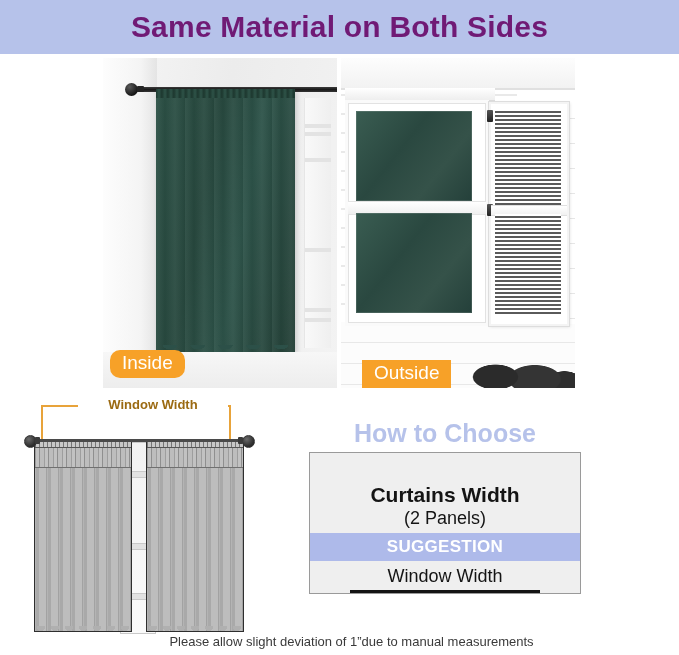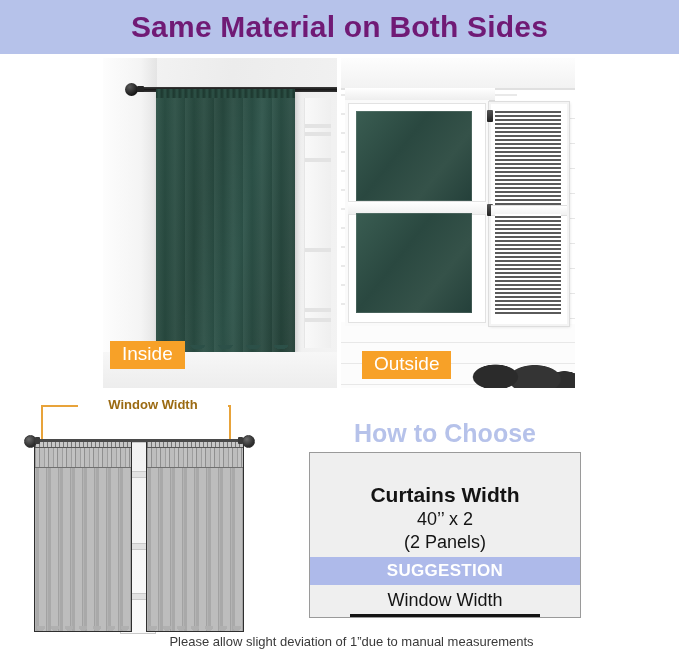--- a/index.html
+++ b/index.html
@@ -182,22 +182,22 @@
     position:absolute;
     background:#f7a128;
     color:#ffffff;
     font-size:19px;
     font-weight:normal;
     padding:2px 12px 4px 12px;
     line-height:1.15;
     white-space:nowrap;
     z-index:6;
   }
-  #badge-inside{left:110px;top:341px;}
-  #badge-outside{left:362px;top:351px;}
+  #badge-inside{left:110px;top:350px;border-radius:10px;}
+  #badge-outside{left:362px;top:360px;}
 
   
   #curtain-diagram{
     position:absolute;left:24px;top:398px;width:258px;height:248px;
   }
   #dim-label{
     position:absolute;left:54px;top:0px;width:150px;
     text-align:center;
     font-size:13px;font-weight:bold;color:#9b6a12;
     background:#ffffff;z-index:4;line-height:14px;
@@ -409,21 +409,20 @@
     <div class="diag-finial" id="diag-finial-right"></div>
     <div class="diag-finial-cap" id="diag-cap-right"></div>
   </div>
 </div>
 
 <div id="how-to-choose">
   <div id="htc-title">How to Choose</div>
 
   <div id="size-table">
     <div class="tbl-row" id="row-curtains-width">Curtains Width</div>
-    <div class="tbl-row" id="row-size">40’’ x 2</div>
     <div class="tbl-row" id="row-panels">(2 Panels)</div>
     <div class="tbl-row" id="row-suggestion">SUGGESTION</div>
     <div class="tbl-row" id="row-window-width">Window Width</div>
     <div id="rule"></div>
   </div>
 </div>
 
 <div id="footer-note">Please allow slight deviation of 1”due to manual measurements</div>
 
 </body></html>

